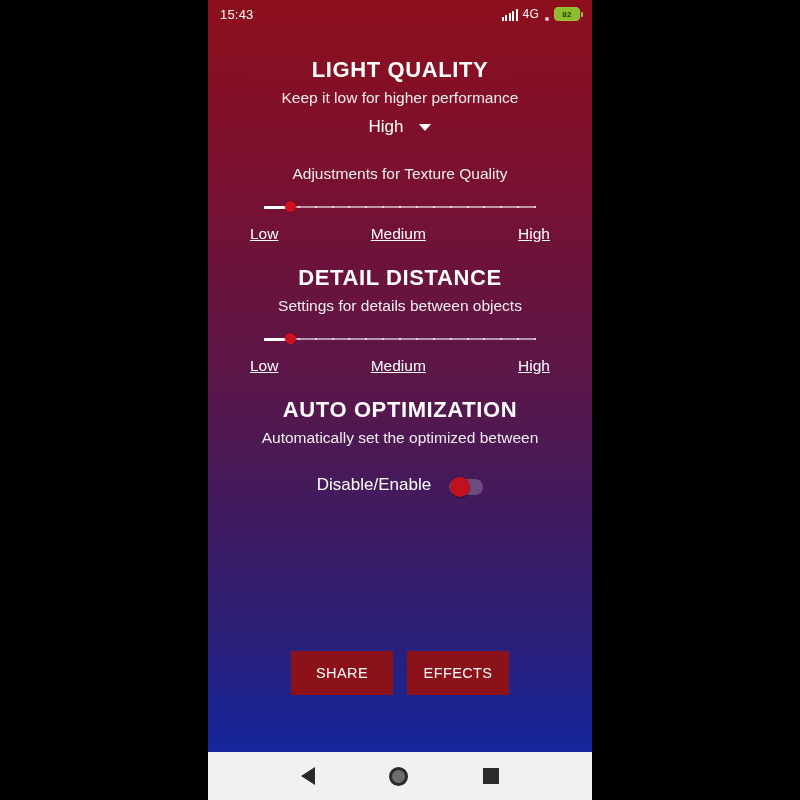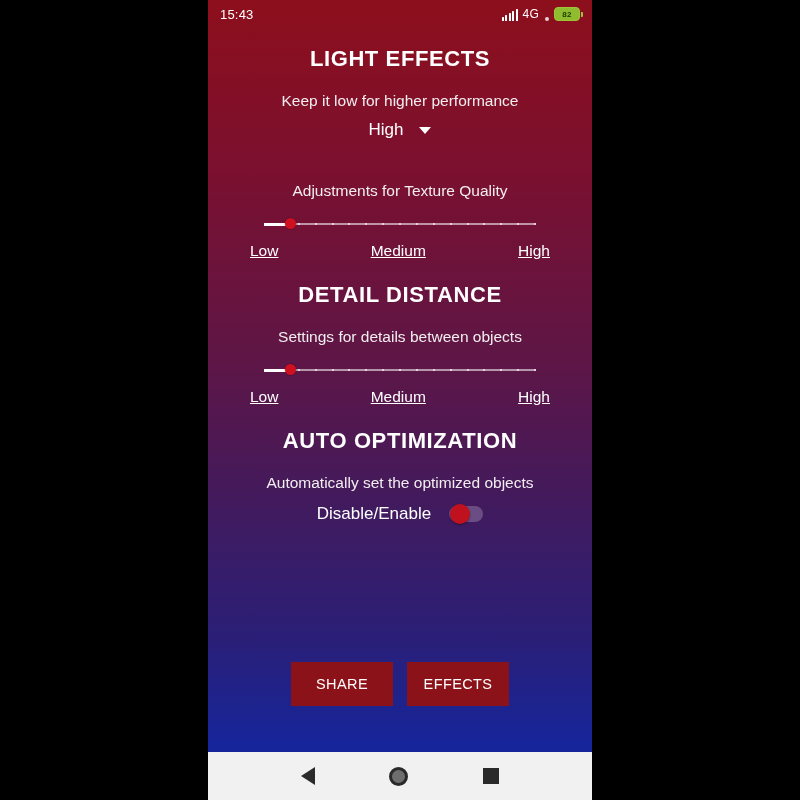--- a/index.html
+++ b/index.html
@@ -15,20 +15,21 @@
     background: #000;
   }
   #phone {
     position: absolute;
     left: 208px; top: 0;
     width: 384px; height: 800px;
     background: linear-gradient(180deg, #8d0f1c 0%, #7a1030 22%, #5e1646 45%, #431a5c 62%, #2a1f78 80%, #16259a 93%, #1a2aa5 100%);
     overflow: hidden;
     display: flex;
     flex-direction: column;
+    gap: 11px;
   }
   
   .statusbar {
     height: 28px;
     display: flex;
     align-items: center;
     justify-content: space-between;
     padding: 0 12px;
     color: #fff;
     font-size: 13px;
@@ -86,21 +87,21 @@
     color: #fff;
   }
   .section { width: 100%; display: flex; flex-direction: column; align-items: center; }
   .sec-title {
     font-size: 22px;
     font-weight: bold;
     letter-spacing: .6px;
     text-align: center;
   }
   .sec-sub {
-    margin-top: 20px;
+    margin-top: 6px;
     font-size: 15.5px;
     font-weight: 400;
     text-align: center;
     color: #f2eef0;
   }
   .dropdown {
     margin-top: 10px;
     display: flex;
     align-items: center;
     gap: 16px;
@@ -152,23 +153,23 @@
     margin-top: 10px;
     width: 300px;
     display: flex;
     justify-content: space-between;
     font-size: 15.5px;
     color: #fff;
     text-decoration: underline;
   }
   
   .toggle-row {
-    margin-top: 12px;
-    display: flex;
-    align-items: center;
+    margin-top: 28px;
+    display: flex;
+    align-items: flex-end;
     gap: 18px;
     font-size: 17px;
   }
   .toggle {
     width: 34px; height: 16px;
     background: rgba(255,255,255,.22);
     border-radius: 10px;
     position: relative;
     cursor: pointer;
   }
@@ -252,21 +253,21 @@
         <span class="net-dot"></span>
         <span class="battery">
           <span>82</span>
         </span>
       </div>
     </div>
 
     <div class="content">
 
       <div class="section">
-        <div class="sec-title">LIGHT EFFECTS</div>
+        <div class="sec-title">LIGHT QUALITY</div>
         <div class="sec-sub">Keep it low for higher performance</div>
         <div class="dropdown">
           <span>High</span>
           <span class="caret"></span>
         </div>
       </div>
 
       <div class="gap-lg"></div>
 
       <div class="section">
@@ -335,21 +336,21 @@
           <span>Low</span>
           <span>Medium</span>
           <span>High</span>
         </div>
       </div>
 
       <div class="gap-lg"></div>
 
       <div class="section">
         <div class="sec-title">AUTO OPTIMIZATION</div>
-        <div class="sec-sub">Automatically set the optimized objects</div>
+        <div class="sec-sub">Automatically set the optimized between</div>
         <div class="toggle-row">
           <span>Disable/Enable</span>
           <span class="toggle">
             <span class="thumb"></span>
           </span>
         </div>
       </div>
 
       <div class="btn-row">
         <button class="btn">SHARE</button>

